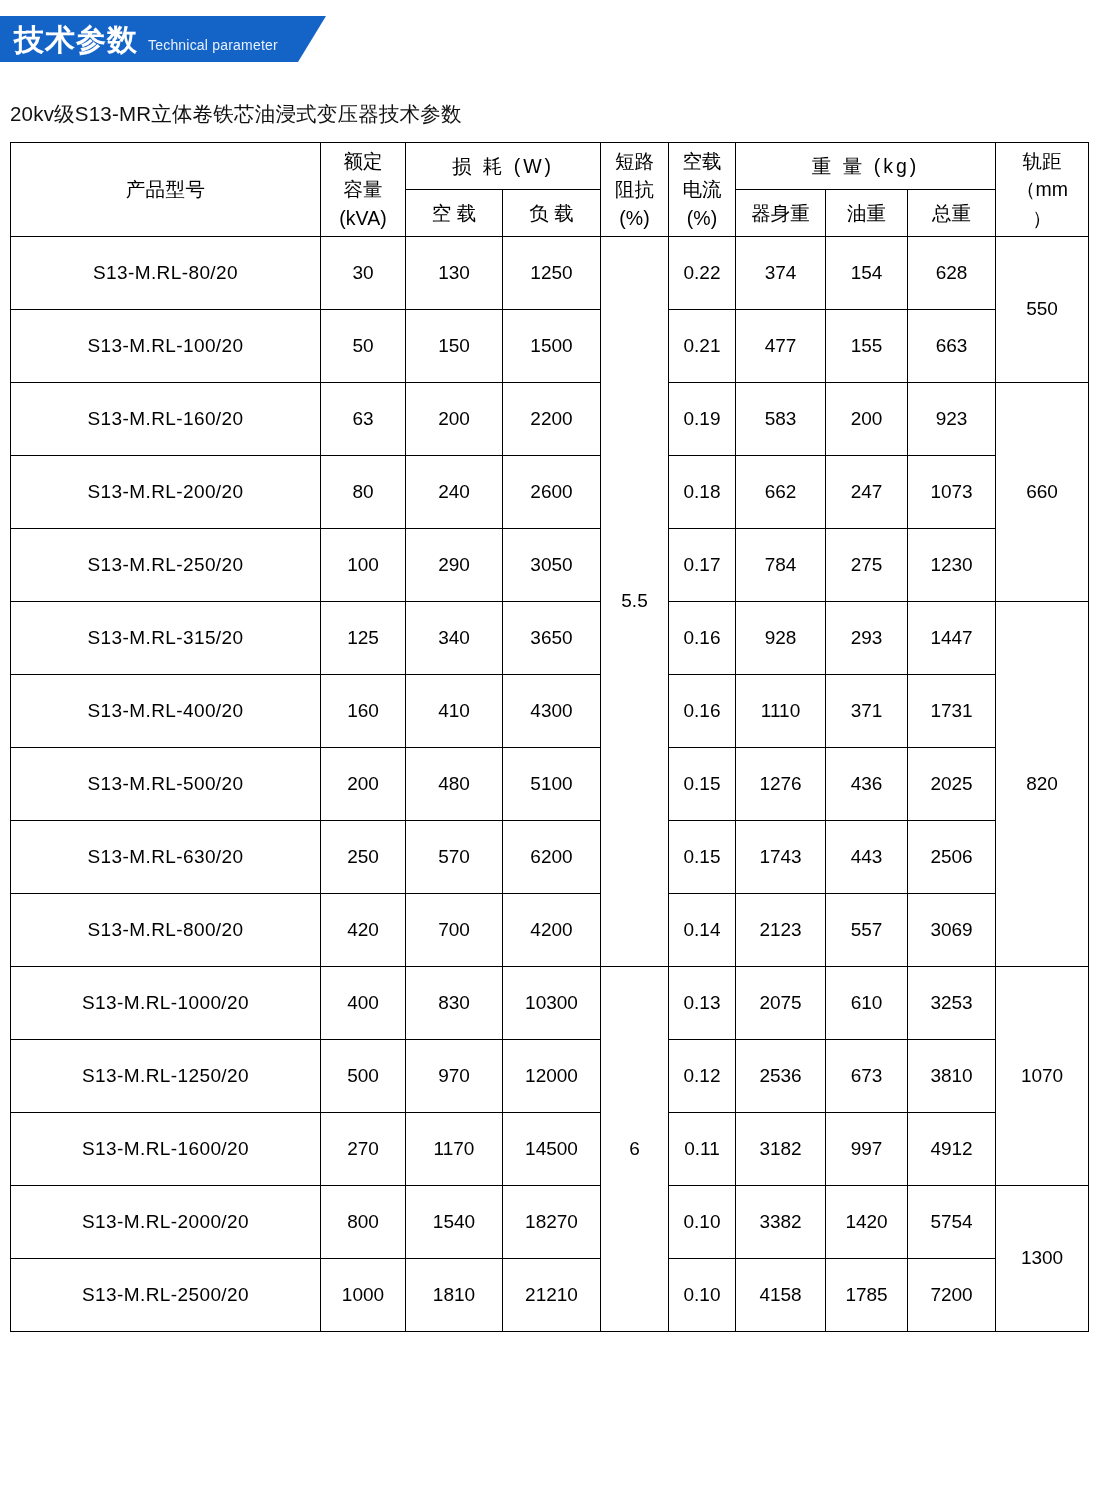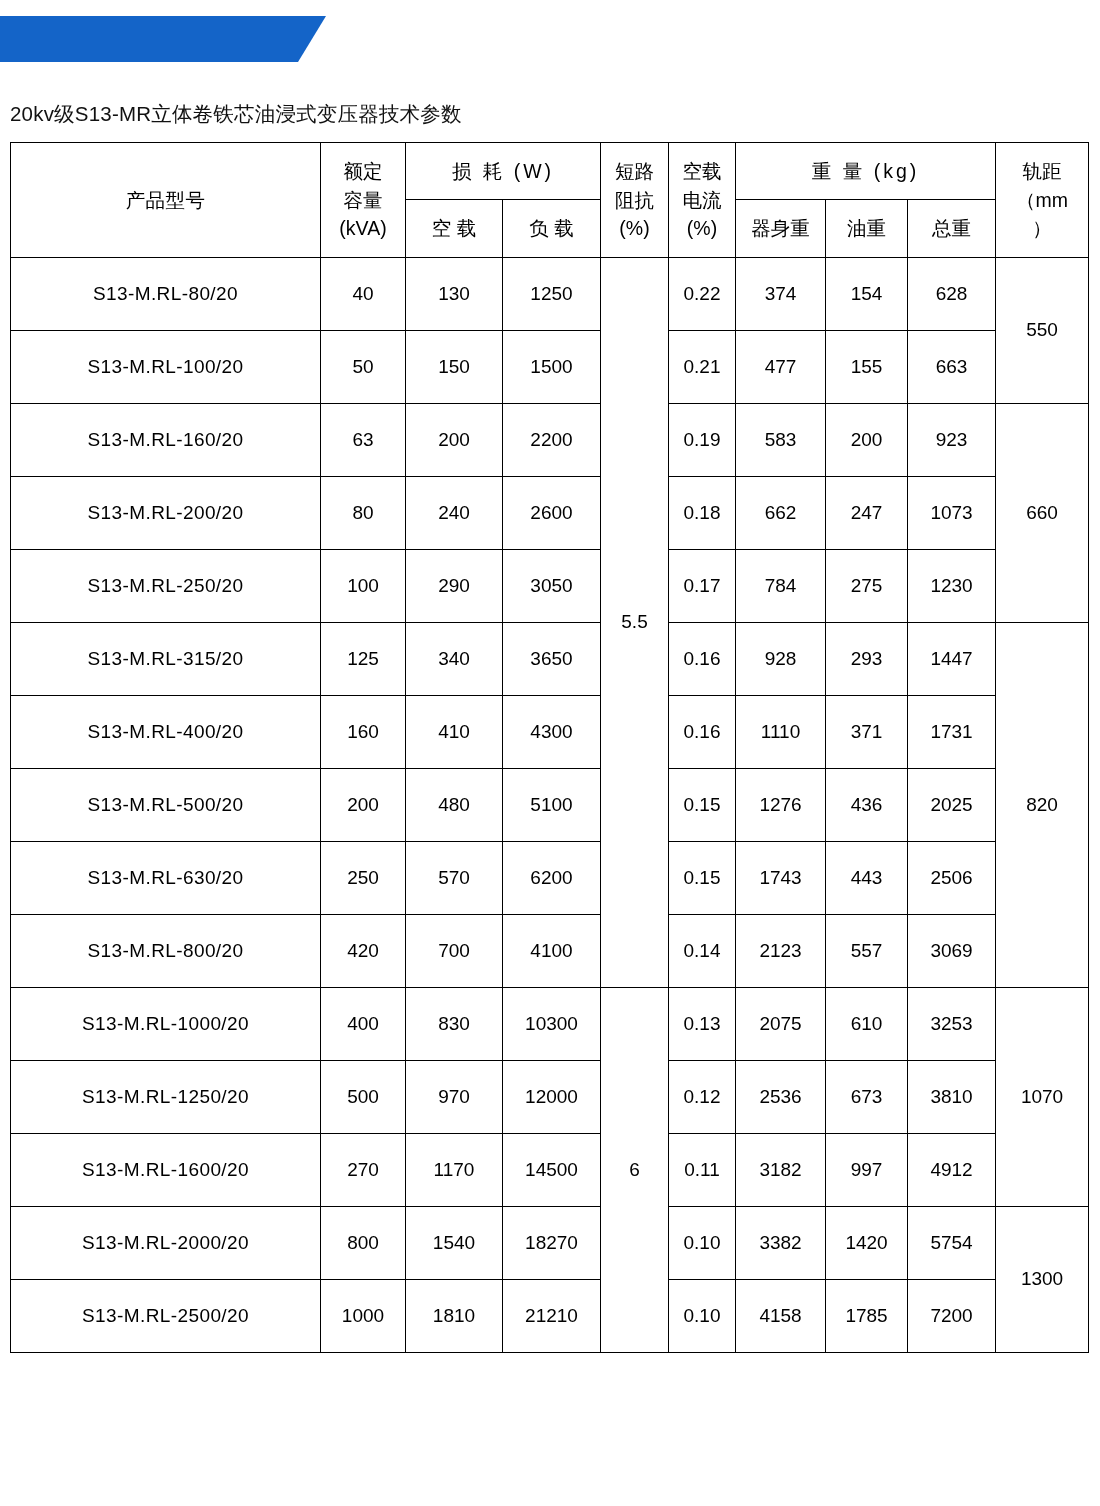--- a/index.html
+++ b/index.html
@@ -77,21 +77,21 @@
     font-size: 19px;
     font-weight: normal;
     color: #000000;
     padding: 0;
     height: 73px;
   }
   table.spec thead th {
     height: auto;
     font-size: 19.5px;
     line-height: 1.45;
-    padding: 14px 2px;
+    padding: 4px 2px;
   }
   .col-model   { width: 310px; }
   .col-cap     { width: 85px; }
   .col-noload  { width: 97px; }
   .col-load    { width: 98px; }
   .col-imp     { width: 68px; }
   .col-cur     { width: 67px; }
   .col-body    { width: 90px; }
   .col-oil     { width: 82px; }
   .col-total   { width: 88px; }
@@ -107,20 +107,24 @@
 
   .stack-line { display: block; }
 </style>
 </head>
 <body>
 
 <div class="page">
 
   <div class="banner">
     <div class="banner-bg"></div>
+    <div class="banner-text">
+      <span class="banner-cn">技术参数</span>
+      <span class="banner-en">Technical parameter</span>
+    </div>
   </div>
 
   <div class="doc-title">20kv级S13-MR立体卷铁芯油浸式变压器技术参数</div>
 
   <div class="table-wrap">
     <table class="spec">
       <colgroup>
         <col class="col-model">
           <col class="col-cap">
           <col class="col-noload">
@@ -162,21 +166,21 @@
           <th>空 载</th>
           <th>负 载</th>
           <th>器身重</th>
           <th>油重</th>
           <th>总重</th>
         </tr>
       </thead>
       <tbody id="spec-body">
           <tr>
             <td class="model-cell">S13-M.RL-80/20</td>
-            <td>40</td>
+            <td>30</td>
             <td>130</td>
             <td>1250</td>
             <td class="rowspan-cell" rowspan="10">5.5</td>
             <td>0.22</td>
             <td>374</td>
             <td>154</td>
             <td>628</td>
             <td class="rowspan-cell" rowspan="2">550</td>
           </tr>
           <tr>
@@ -258,21 +262,21 @@
             <td>6200</td>
             <td>0.15</td>
             <td>1743</td>
             <td>443</td>
             <td>2506</td>
           </tr>
           <tr>
             <td class="model-cell">S13-M.RL-800/20</td>
             <td>420</td>
             <td>700</td>
-            <td>4100</td>
+            <td>4200</td>
             <td>0.14</td>
             <td>2123</td>
             <td>557</td>
             <td>3069</td>
           </tr>
           <tr>
             <td class="model-cell">S13-M.RL-1000/20</td>
             <td>400</td>
             <td>830</td>
             <td>10300</td>

